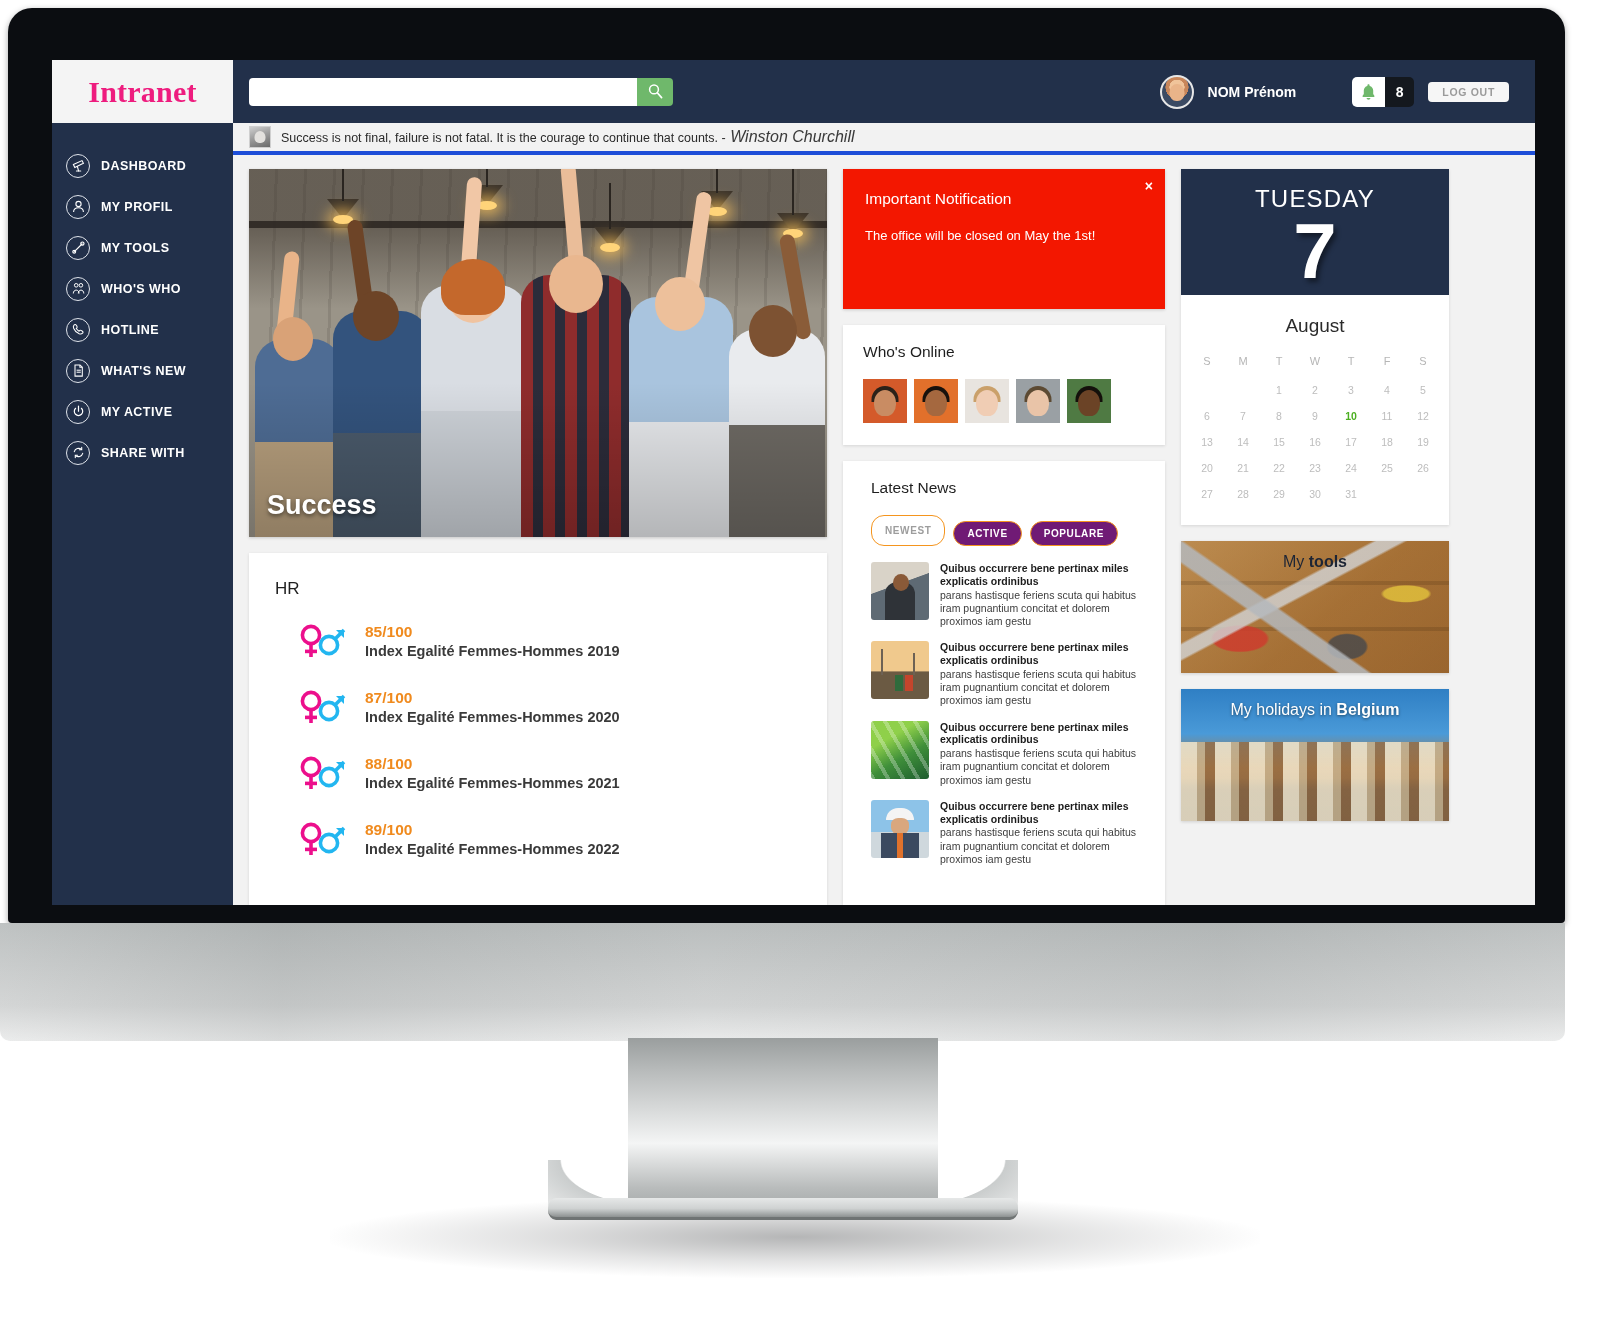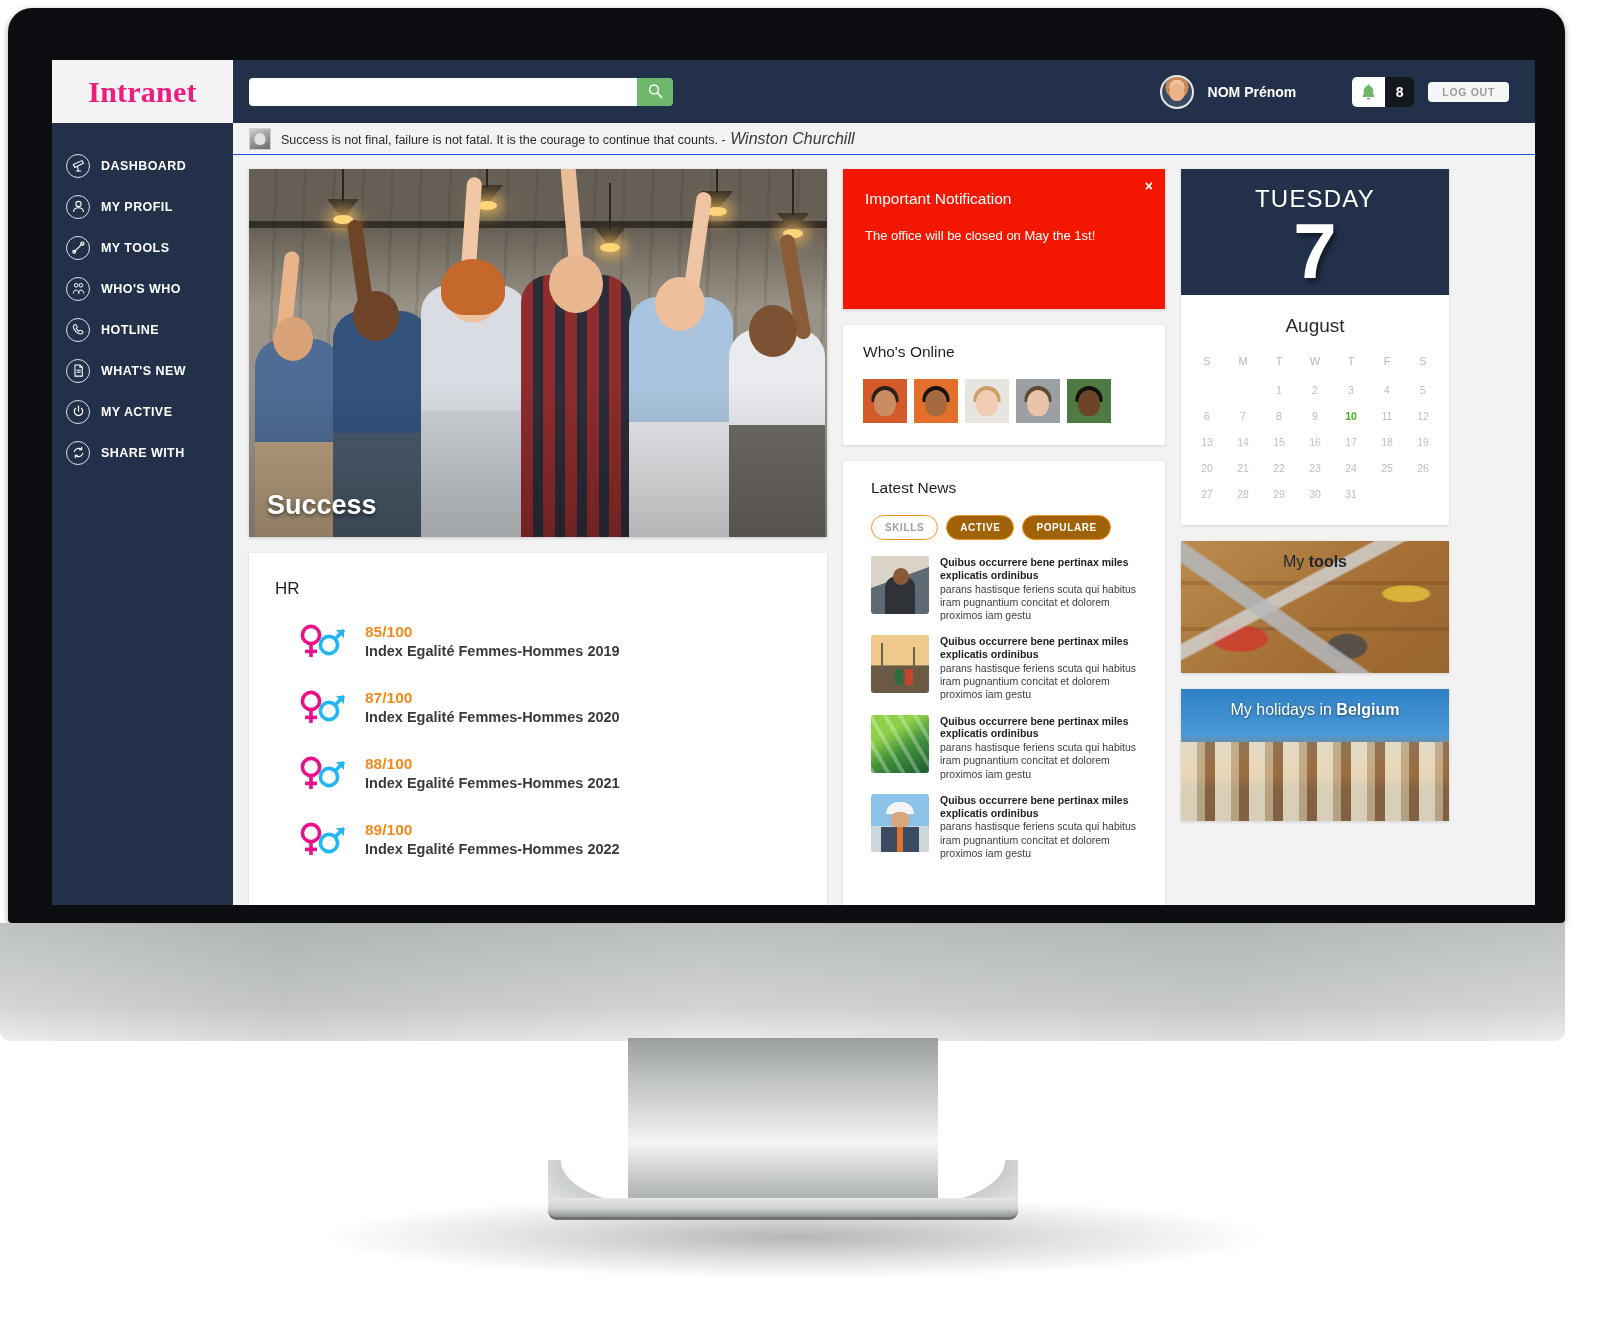--- a/index.html
+++ b/index.html
@@ -115,21 +115,21 @@
     width: 24px; height: 24px; border-radius: 50%; border: 1.4px solid #dfe3ea;
     display: flex; align-items: center; justify-content: center; flex: 0 0 auto;
   }
   .nav-label { color: #ffffff; font-size: 12.5px; font-weight: bold; letter-spacing: .45px; white-space: nowrap; }
 
   
   #content { flex: 1; background: #f2f2f2; display: flex; flex-direction: column; min-width: 0; }
 
   #quotebar {
     height: 32px; background: #f2f2f2; display: flex; align-items: center; gap: 10px;
-    padding: 0 14px 0 16px; border-bottom: 1px solid #1d4ed8; flex: 0 0 auto;
+    padding: 0 14px 0 16px; border-bottom: 4px solid #1d4ed8; flex: 0 0 auto;
   }
   #quote-portrait {
     width: 22px; height: 22px; flex: 0 0 auto; border: 1px solid #cfcfcf;
     background: linear-gradient(160deg,#cfcfcf 0%,#9e9e9e 45%,#6a6a6a 100%); position: relative; overflow: hidden;
   }
   #quote-portrait::after{
     content:''; position:absolute; left:50%; top:20%; transform:translateX(-50%);
     width:11px; height:12px; border-radius:50% 50% 42% 42%; background:#e3e1de;
   }
   #quote-text { font-size: 12.5px; color: #2a2a2a; }
@@ -208,21 +208,21 @@
     width:27px; height:16px; border-radius:14px 14px 0 0;
   }
 
   #news-card { padding: 18px 20px 14px 28px; flex: 1; min-height: 0; overflow: hidden; }
   #news-tabs { display: flex; gap: 8px; margin-bottom: 16px; }
   .news-tab {
     font-size: 10px; font-weight: bold; letter-spacing: .6px; border-radius: 13px;
     padding: 6px 13px; cursor: pointer; font-family: "Liberation Sans", sans-serif; border: 1.6px solid #f5951e;
   }
   .news-tab.outline { background: #ffffff; color: #9d9d9d; }
-  .news-tab.filled { background: #a16207; color: #ffffff; }
+  .news-tab.filled { background: #701a75; color: #ffffff; margin-top: 6px; }
   .news-item { display: flex; gap: 11px; margin-bottom: 13px; }
   .news-thumb { width: 58px; height: 58px; flex: 0 0 auto; border-radius: 3px; overflow: hidden; }
   .news-text { min-width: 0; }
   .news-headline { font-size: 10.5px; font-weight: bold; color: #1c1c1c; line-height: 1.22; }
   .news-body { font-size: 10.5px; color: #3d3d3d; line-height: 1.26; margin-top: 1px; }
 
   
   #col-right { width: 268px; flex: 0 0 auto; display: flex; flex-direction: column; gap: 16px; min-height: 0; }
   #calendar-card { box-shadow: 0 1px 3px rgba(0,0,0,.12); background: #fff; }
   #cal-header { background: #22304a; color: #fff; padding: 16px 0 6px 0; text-align: center; }
@@ -608,21 +608,21 @@
                     <div class="online-avatar" style="background:#4f7a43">
                       <div class="oa-hair" style="background:#14100b"></div>
                         <div class="oa-head" style="background:#6b4326"></div>
                     </div>
                   </div>
                 </div>
 
                 <div id="news-card" class="panel">
                   <div class="panel-title">Latest News</div>
                   <div id="news-tabs">
-                    <button class="news-tab outline">SKILLS</button>
+                    <button class="news-tab outline">NEWEST</button>
                     <button class="news-tab filled">ACTIVE</button>
                     <button class="news-tab filled">POPULARE</button>
                   </div>
 
                   <div class="news-item">
                     <div class="news-thumb" style="background:linear-gradient(160deg,#d9d3c8 0 40%,#5e6a74 41% 100%);position:relative;">
                       <div style="position:absolute;left:14px;top:20px;width:30px;height:38px;border-radius:12px 12px 0 0;background:#2f3338;"></div>
                       <div style="position:absolute;left:22px;top:12px;width:16px;height:17px;border-radius:50%;background:#8a5a38;"></div>
                     </div>
                     <div class="news-text">

